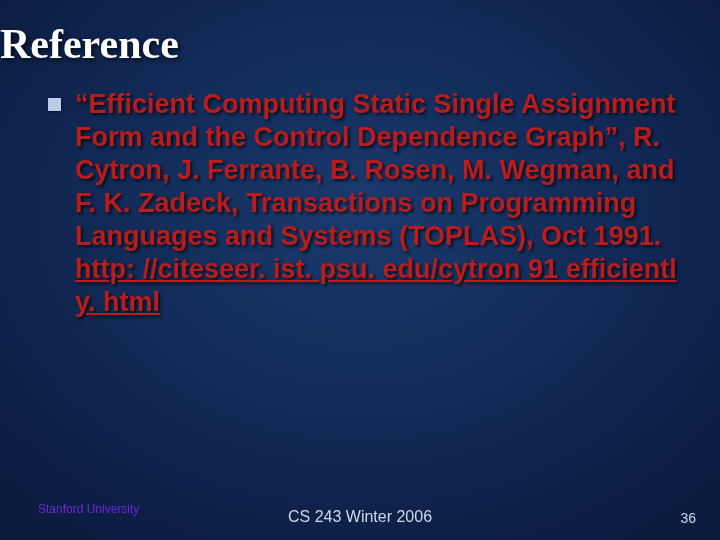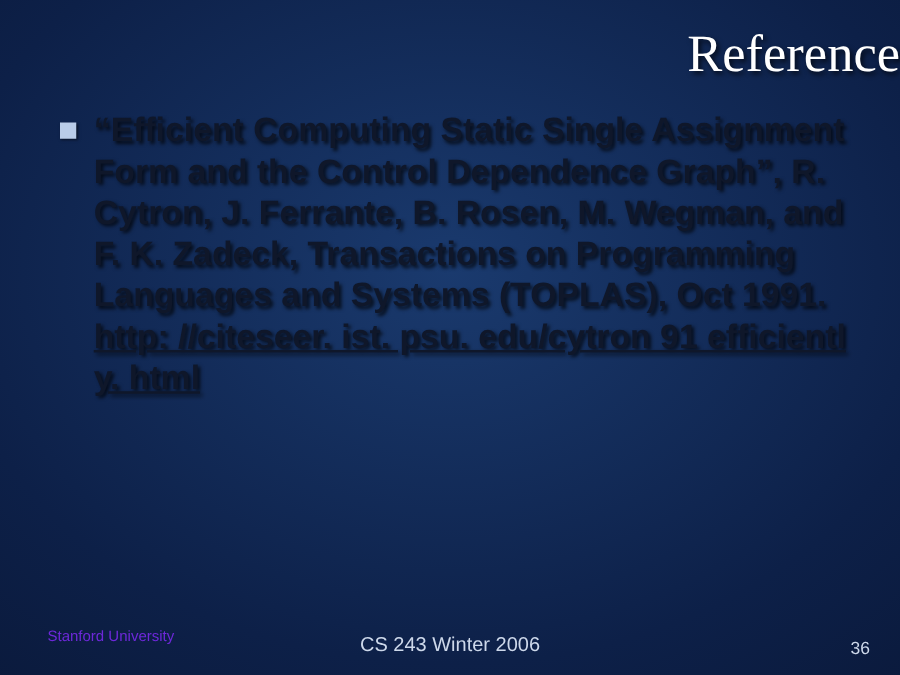--- a/index.html
+++ b/index.html
@@ -4,24 +4,24 @@
 <style>
   * { margin: 0; padding: 0; box-sizing: border-box; }
   html, body { width: 720px; height: 540px; overflow: hidden; }
   body {
     background: radial-gradient(ellipse 900px 700px at 50% 40%, #1a3a6e 0%, #0d2048 45%, #050d24 100%);
     font-family: Arial, Helvetica, sans-serif;
     color: #fff;
     position: relative;
   }
   .title {
-    text-align: right;
+    text-align: left;
     font-family: "Times New Roman", Times, serif;
     font-size: 42px;
-    font-weight: normal;
+    font-weight: bold;
     color: #fff;
     padding-top: 20px;
     padding-bottom: 20px;
     text-shadow: 2px 2px 4px rgba(0,0,0,0.7);
   }
   .content {
     padding: 0 38px 0 48px;
   }
   .bullet-row {
     display: flex;
@@ -33,21 +33,21 @@
     background: #b9cce8;
     flex: 0 0 13px;
     margin-top: 10px;
     margin-right: 14px;
     box-shadow: 1px 1px 2px rgba(0,0,0,0.5);
   }
   .bullet-text {
     font-size: 27px;
     font-weight: bold;
     line-height: 1.22;
-    color: #0f172a;
+    color: #b91c1c;
     text-shadow: 2px 2px 3px rgba(0,0,0,0.7);
   }
   .ref-link {
     text-decoration: underline;
     word-break: break-all;
   }
   .footer-left {
     position: absolute;
     left: 38px;
     bottom: 24px;

